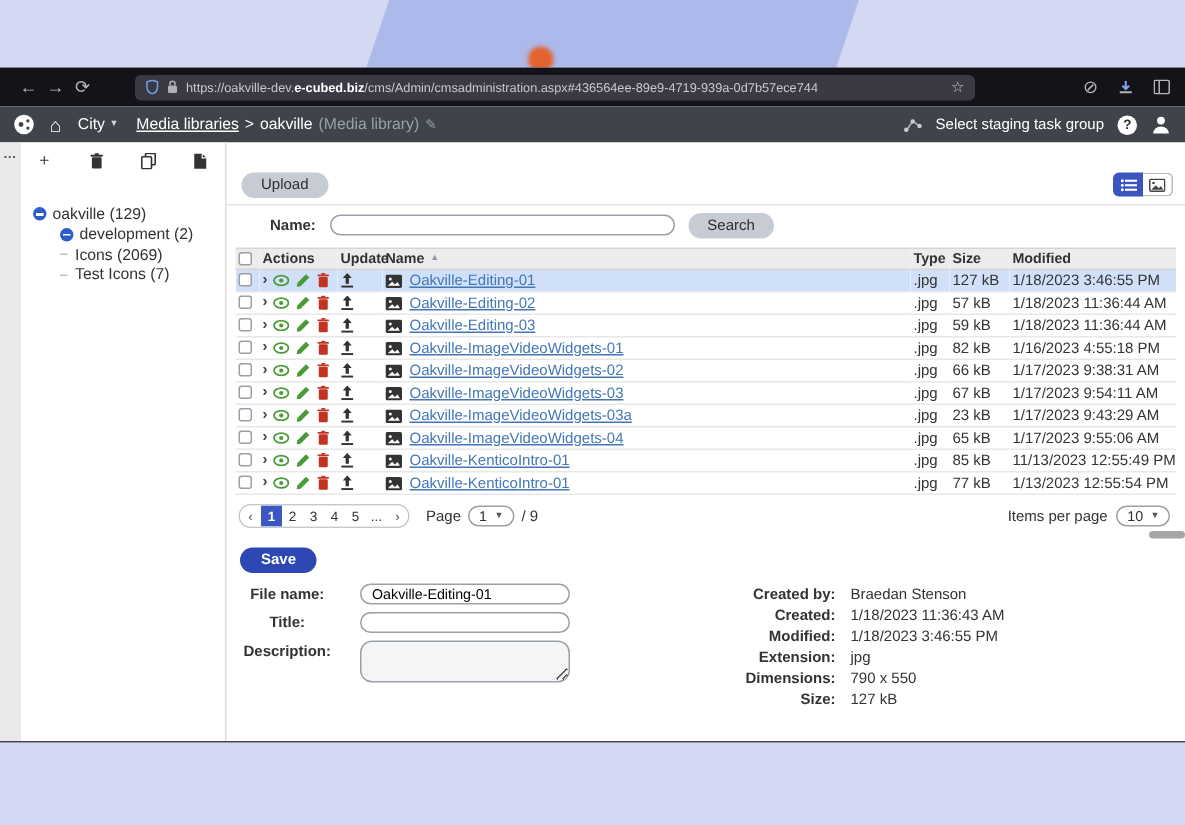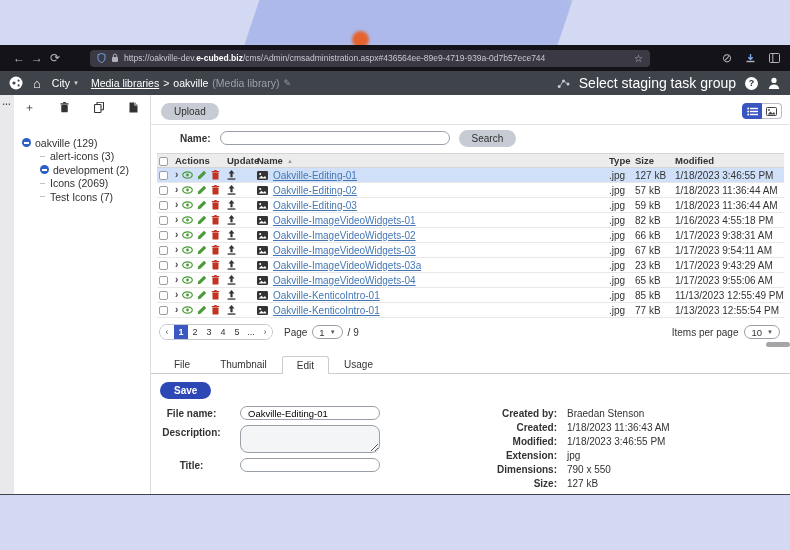--- a/index.html
+++ b/index.html
@@ -33,21 +33,21 @@
     color:#fff; font-size:10.5px; flex:0 0 auto; }
   .k-logo { width:14px; height:14px; flex:0 0 auto; }
   .home-glyph { color:#fff; font-size:13px; margin-left:10px; line-height:1; }
   .site-sel { margin-left:11px; display:flex; align-items:center; gap:3px;justify-content:center; }
   .caret-dn { font-size:6px; color:#cfd2d6; }
   .crumbs { margin-left:12px; display:flex; align-items:center; gap:4px; white-space:nowrap; }
   .crumb-link { text-decoration:underline; }
   .crumb-dim { color:#9aa0a8; }
   .pencil-dim { color:#9aa0a8; font-size:9px; }
   .appnav-right { margin-left:auto; display:flex; align-items:center; gap:9px; }
-  .staging-label { font-size:14px; }
+  .staging-label { font-size:10px; }
   .help-circ { width:13px; height:13px; border-radius:50%; background:#fff; color:#2b2f33;
     font-size:9px; font-weight:bold; display:flex; align-items:center; justify-content:center; }
 
   
   .content { position:relative; flex:1; background:#fff; overflow:hidden; }
 
   .resizer-strip { position:absolute; left:0; top:0; width:14px; height:100%; background:#e9e9eb; }
   .resizer-dots { color:#555; font-size:9px; font-weight:bold; text-align:center; letter-spacing:1px; padding-top:2px; }
 
   .treepanel { position:absolute; left:14px; top:0; width:137px; height:100%;
@@ -57,21 +57,21 @@
   .tree { margin-top:21px; font-size:10.5px; color:#333; }
   .tree-item { display:flex; align-items:center; height:13.5px; padding-left:8px; cursor:default; white-space:nowrap; }
   .tree-item.depth-1 { padding-left:26px; }
   .tree-toggle { display:none; width:9px; height:9px; border-radius:50%; background:#2b5ec8;
     margin-right:4px; position:relative; flex:0 0 auto; }
   .tree-toggle::after { content:""; position:absolute; left:2px; top:4px; width:5px; height:1.4px; background:#fff; }
   .tree-item.has-toggle .tree-toggle { display:inline-block; }
   .tree-dash { width:5px; height:1px; background:#c0c0c0; margin-right:5px; flex:0 0 auto; }
   .tree-item.selected .tree-label { background:#cfe0f8; outline:1px solid #b3cdf0; border-radius:2px; padding:0 2px; }
 
-  .mainpanel { position:absolute; left:151px; top:4px; right:0; height:100%; }
+  .mainpanel { position:absolute; left:151px; top:16px; right:0; height:100%; }
 
   .upload-row { position:relative; height:26px; border-bottom:1px solid #e3e3e3; }
   .btn-gray { background:#c7cbd3; border:none; border-radius:9px; font-size:10px; color:#2e2e2e;
     padding:3px 13px; font-family:inherit; }
   .upload-btn { position:absolute; left:10px; top:4px; }
   .view-toggles { position:absolute; right:8px; top:4px; display:flex; }
   .vt-btn { width:20px; height:16px; display:flex; align-items:center; justify-content:center; border:1px solid #b9bdc6; }
   .vt-list { background:#3b55c0; border-color:#3b55c0; border-radius:4px 0 0 4px; }
   .vt-tiles { background:#fff; border-radius:0 4px 4px 0; border-left:none; }
 
@@ -227,25 +227,20 @@
         </svg>
       </div>
       <div class="tree">
 
           <div class="tree-item has-toggle depth-0">
             <span class="tree-toggle"></span>
 
             <span class="tree-label">oakville (129)</span>
           </div>
 
-          <div class="tree-item depth-1">
-
-            <span class="tree-dash"></span>
-            <span class="tree-label">alert-icons (3)</span>
-          </div>
 
           <div class="tree-item has-toggle depth-1">
             <span class="tree-toggle"></span>
 
             <span class="tree-label">development (2)</span>
           </div>
 
           <div class="tree-item depth-1">
 
             <span class="tree-dash"></span>
@@ -743,44 +738,37 @@
           <span>Items per page</span>
           <span class="mini-select">
             <span>10</span>
             <span class="caret-dn" style="color:#555">▼</span>
           </span>
         </span>
       </div>
 
       <div class="hscrollbar"></div>
 
-      <div class="tabs-row">
-
-      <span class="tab">File</span>
-          <span class="tab">Thumbnail</span>
-          <span class="tab active">Edit</span>
-          <span class="tab">Usage</span>
-        </div>
 
       <div class="save-row">
         <button class="btn-save">Save</button>
       </div>
 
       <div class="form-area">
         <div class="form-row">
           <span class="form-lbl">File name:</span>
           <input class="form-input" type="text" value="Oakville-Editing-01" style="">
         </div>
         <div class="form-row">
+          <span class="form-lbl">Title:</span>
+          <input class="form-input" type="text" value="" style="">
+        </div>
+        <div class="form-row">
           <span class="form-lbl">Description:</span>
           <textarea class="form-ta" style=""></textarea>
-        </div>
-        <div class="form-row">
-          <span class="form-lbl">Title:</span>
-          <input class="form-input" type="text" value="" style="">
         </div>
 
         <div class="info-panel">
 
             <div class="info-row">
               <span class="info-lbl">Created by:</span>
               <span class="info-val">Braedan Stenson</span>
             </div>
 
             <div class="info-row">

